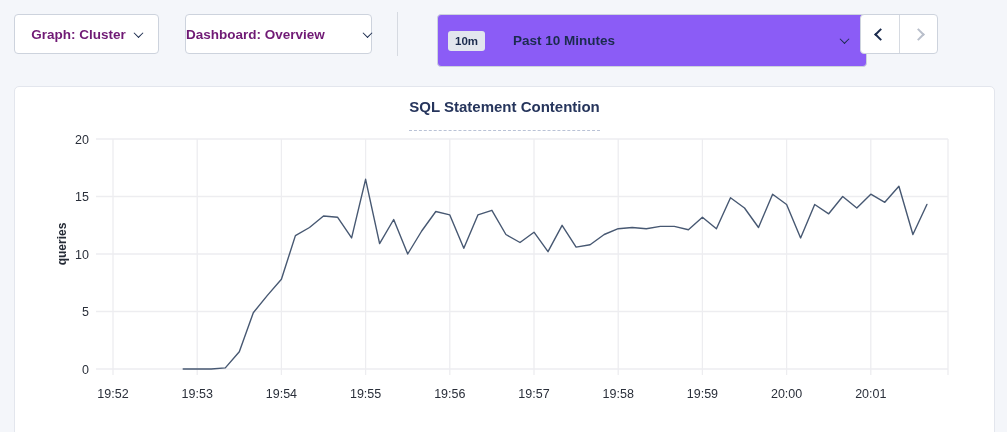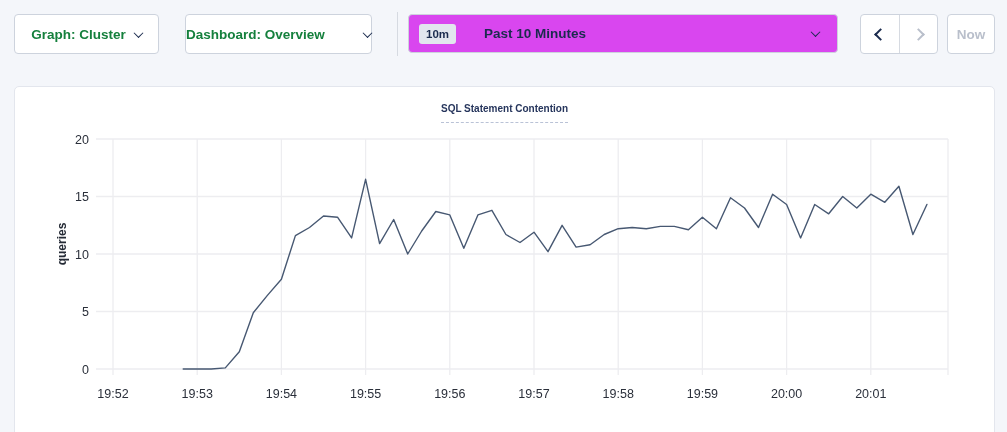--- a/index.html
+++ b/index.html
@@ -12,36 +12,36 @@
   }
   
   .toolbar { position: absolute; left: 0; top: 0; width: 1007px; height: 68px; }
   .btn {
     position: absolute; top: 14px; height: 40px;
     background: #ffffff;
     border: 1px solid #cdd3dd;
     border-radius: 4px;
     display: flex; align-items: center; justify-content: center;
     gap: 9px;
-    font-size: 13.5px; font-weight: 600; color: #15803d;
+    font-size: 13.5px; font-weight: 600; color: #701a75;
     cursor: pointer;
   }
   .chev-down {
     width: 7px; height: 7px;
     border-right: 1.6px solid #1b2b4e;
     border-bottom: 1.6px solid #1b2b4e;
     transform: rotate(45deg) translate(-1px,-1px);
   }
   .vdivider {
     position: absolute; left: 397px; top: 12px;
     width: 1px; height: 44px; background: #d6dae1;
   }
   .time-picker {
-    position: absolute; left: 408px; top: 14px; width: 430px; height: 39px;
-    background: #d946ef; border: 1px solid #cdd3dd; border-radius: 4px;
+    position: absolute; left: 437px; top: 14px; width: 430px; height: 53px;
+    background: #8b5cf6; border: 1px solid #cdd3dd; border-radius: 4px;
     display: flex; align-items: center; cursor: pointer;
   }
   .time-badge {
     margin-left: 10px;
     background: #e2e6ee; border-radius: 3px;
     padding: 4px 7px;
     font-size: 11.5px; font-weight: 700; color: #1b2b4e;
   }
   .time-label { margin-left: 28px; font-size: 13.5px; font-weight: 600; color: #1b2b4e; flex: 1; }
   .time-picker .chev-down { margin-right: 18px; }
@@ -71,23 +71,23 @@
   .card {
     position: absolute; left: 14px; top: 86px;
     width: 981px; height: 356px;
     background: #ffffff;
     border: 1px solid #e3e6ed;
     border-radius: 5px;
   }
   .card-title-row { position: absolute; left: 0; top: 11px; width: 100%; text-align: center; }
   .card-title {
     display: inline-block;
-    font-size: 10px; font-weight: 700; color: #26355c;
+    font-size: 15px; font-weight: 700; color: #26355c;
     border-bottom: 1px dashed #b9c2d6;
-    padding-bottom: 8px;
+    padding-bottom: 15px;
     cursor: pointer;
   }
   .ylabel {
     position: absolute; left: 12px; top: 150px;
     width: 70px; text-align: center;
     transform: rotate(-90deg); transform-origin: center;
     font-size: 12px; font-weight: 700; color: #242a35;
   }
   svg.chart { position: absolute; left: 0; top: 0; width: 981px; height: 356px; }
   svg.chart text { font-family: "Liberation Sans", sans-serif; font-size: 12.5px; fill: #2a2f3a; }
@@ -116,23 +116,20 @@
 
   <div class="arrow-group">
     <div class="arrow-btn">
       <span class="chev-left"></span>
     </div>
     <div class="arrow-btn">
       <span class="chev-right"></span>
     </div>
   </div>
 
-  <div class="btn now-btn">
-    <span>Now</span>
-  </div>
 </div>
 
 <div class="card">
   <svg class="chart" id="chart-svg">
       <line x1="81" y1="282" x2="933" y2="282" stroke="#ededf0" stroke-width="1.3"></line>
       <text x="74" y="286.5" text-anchor="end">0</text>
       <line x1="81" y1="224.5" x2="933" y2="224.5" stroke="#ededf0" stroke-width="1.3"></line>
       <text x="74" y="229" text-anchor="end">5</text>
       <line x1="81" y1="167" x2="933" y2="167" stroke="#ededf0" stroke-width="1.3"></line>
       <text x="74" y="171.5" text-anchor="end">10</text>

